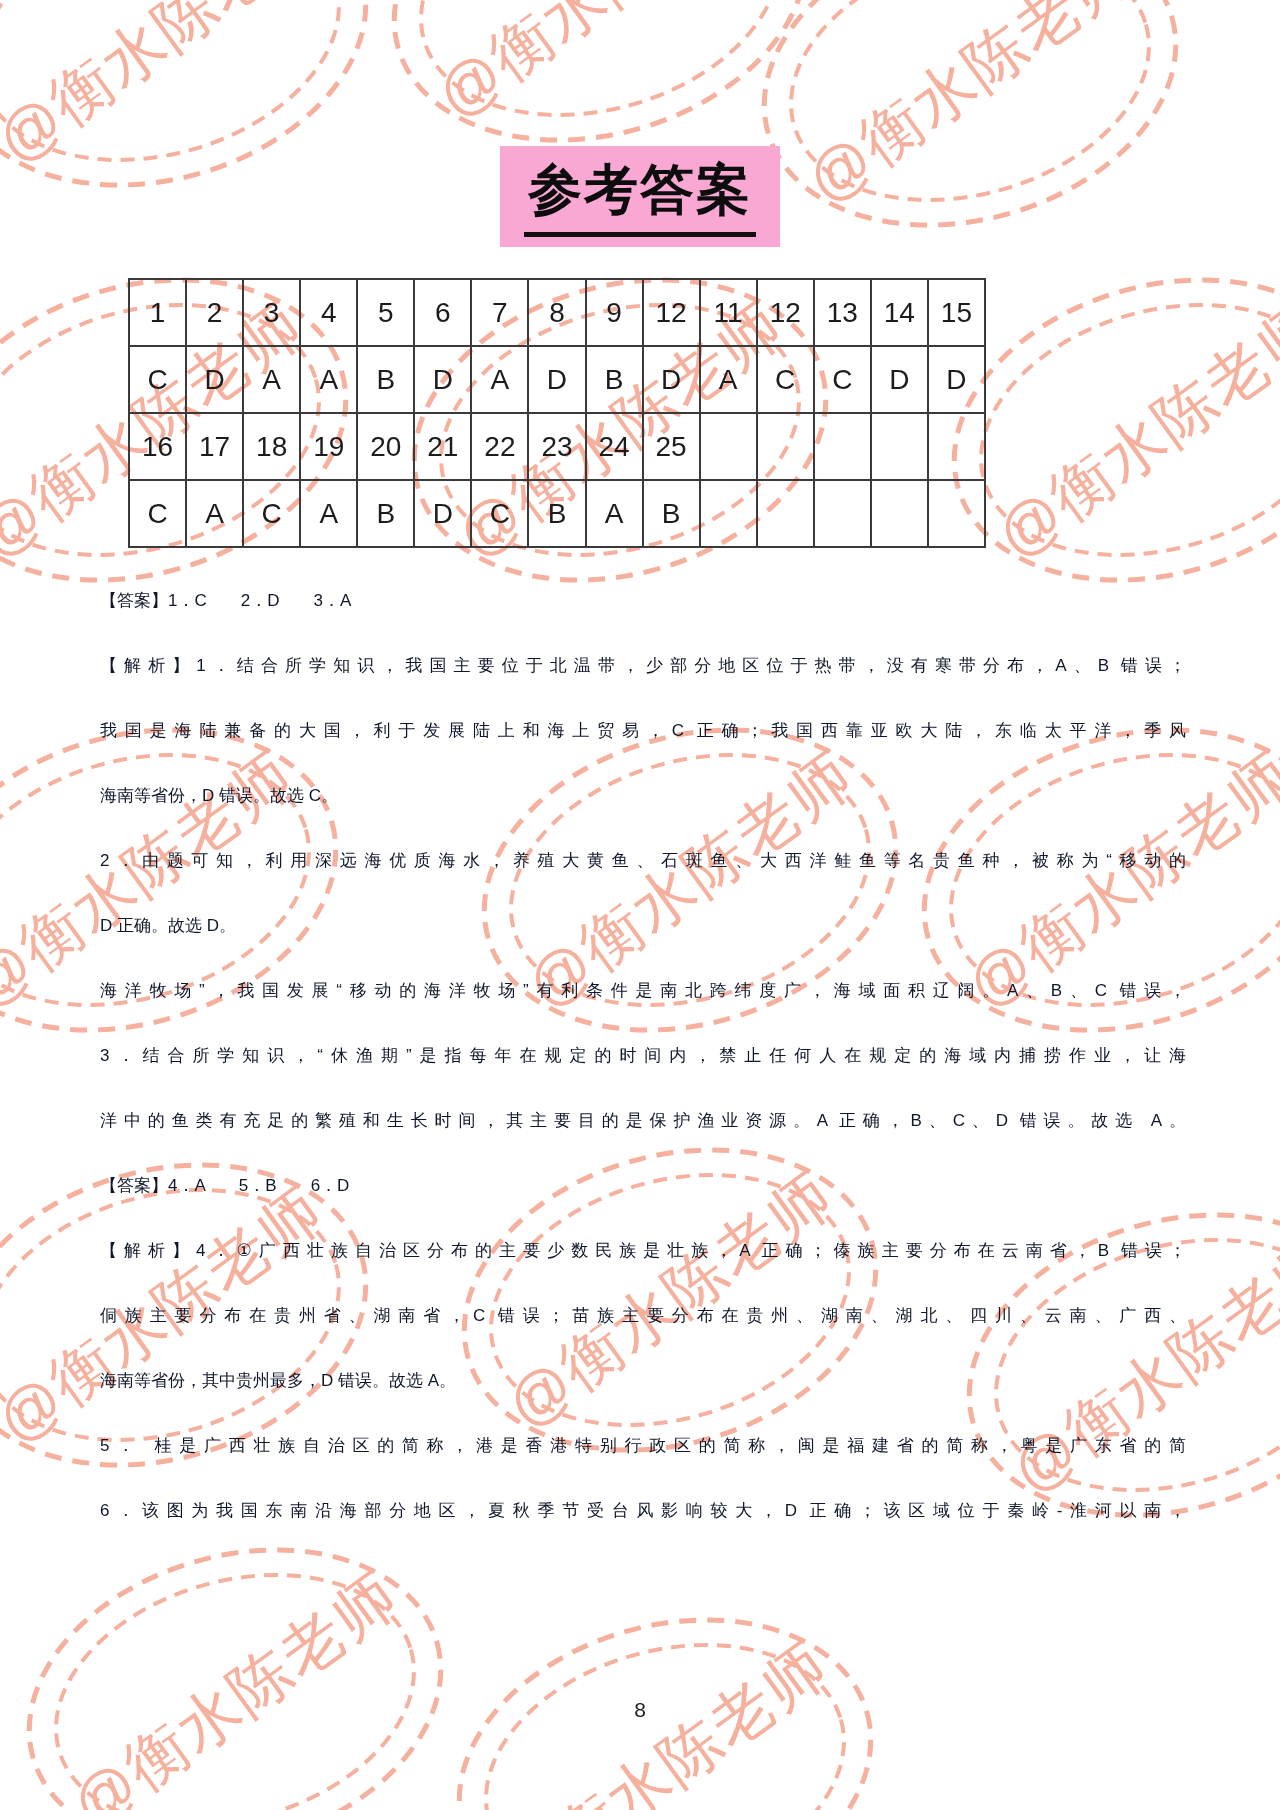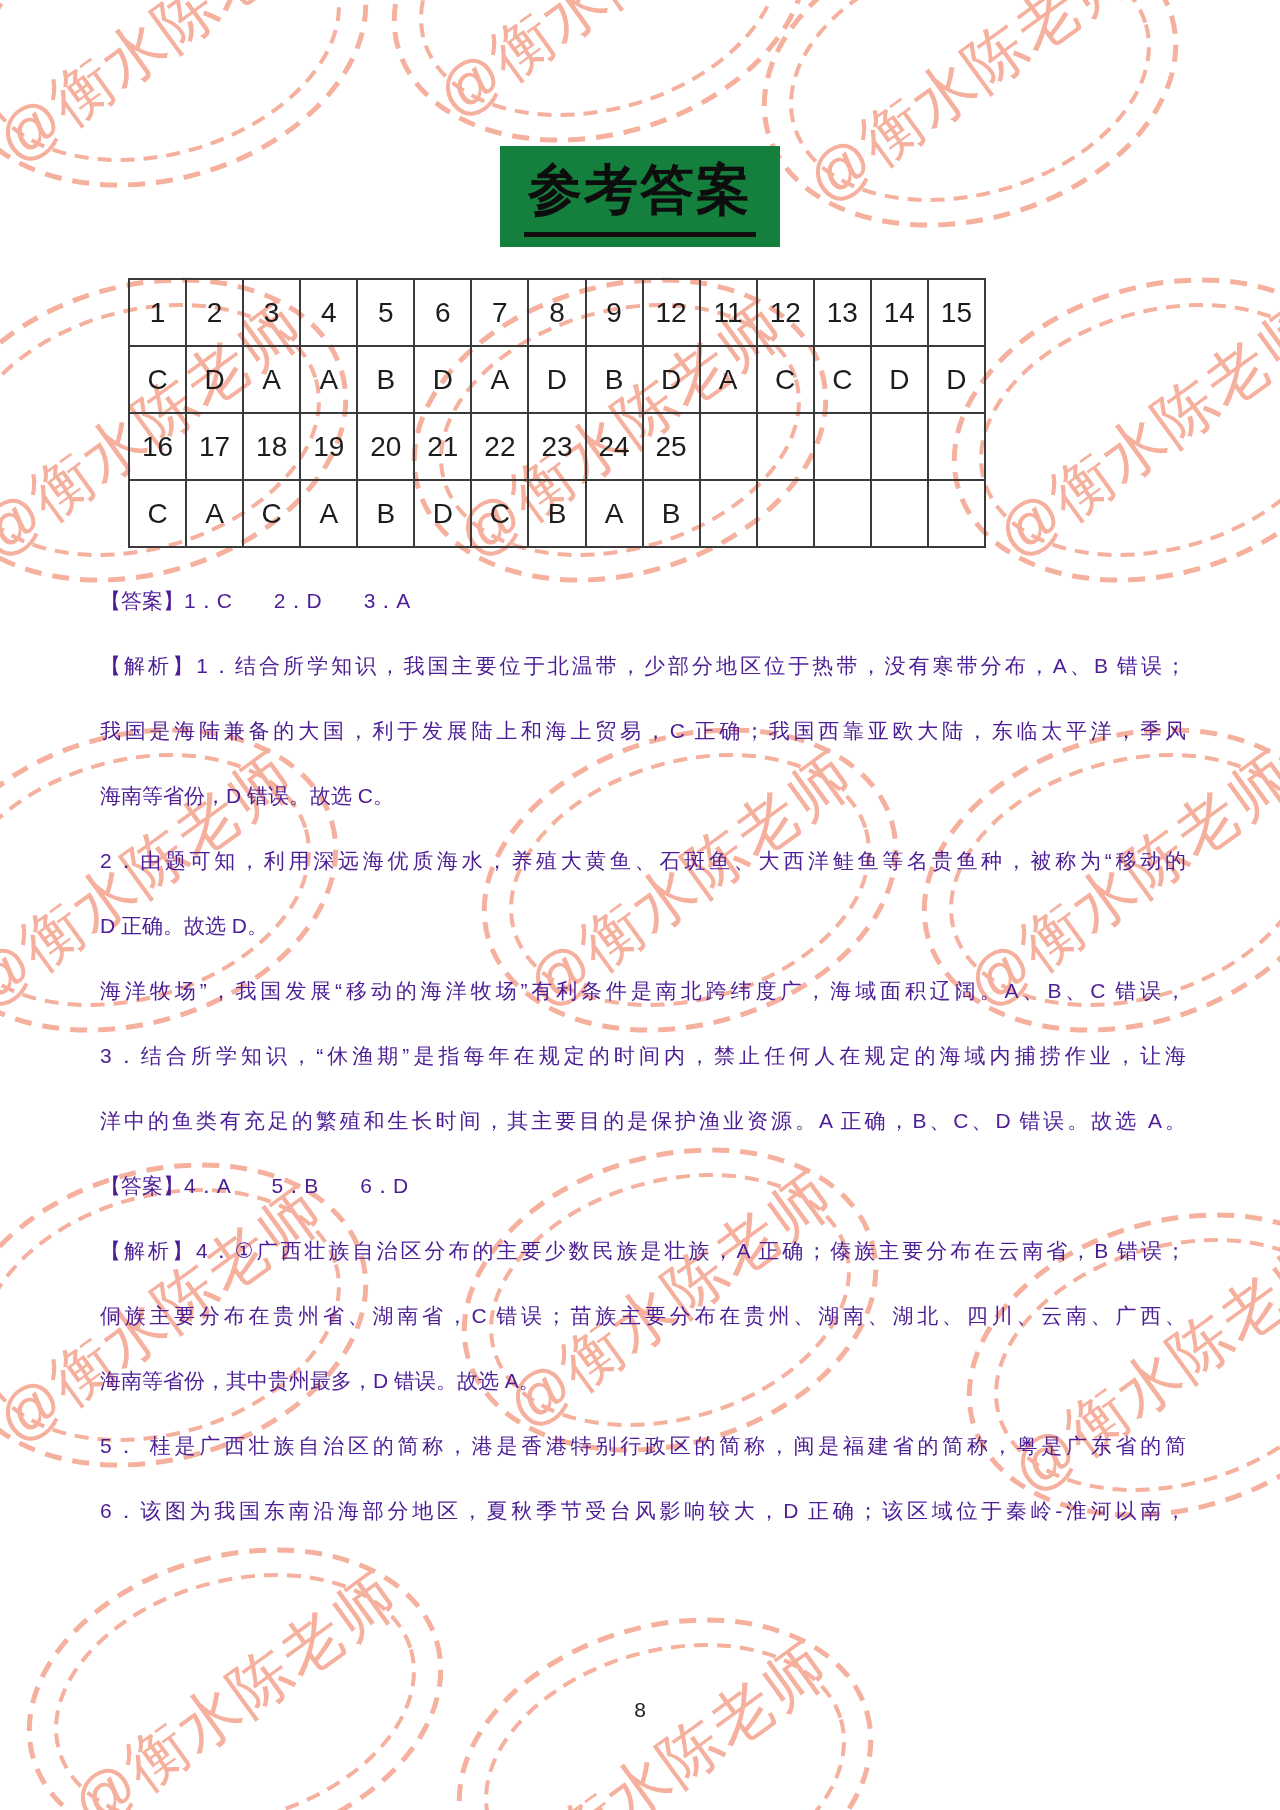--- a/index.html
+++ b/index.html
@@ -10,31 +10,31 @@
     overflow:hidden;
     font-family:"Liberation Sans","DejaVu Sans",sans-serif;
     color:#1c1c1c;
   }
   
   .wm-layer{position:absolute;inset:0;z-index:1;pointer-events:none;}
   .stamp{position:absolute;width:430px;height:300px;}
   .stamp svg{position:absolute;overflow:visible;transform:rotate(-16deg);}
   
   .title-wrap{position:absolute;top:146px;left:0;right:0;text-align:center;z-index:2;}
-  .title-hl{display:inline-block;background:#15803d;padding:8px 24px 10px;text-decoration:underline;}
+  .title-hl{display:inline-block;background:#f9a8d4;padding:8px 24px 10px;text-decoration:underline;}
   .title-ul{display:inline-block;border-bottom:5px solid #101010;padding:0 4px 5px;
             font-size:54px;font-weight:700;letter-spacing:2px;color:#0d0d0d;}
   
   .ans-table{position:absolute;left:128px;top:278px;width:858px;z-index:2;
              border-collapse:collapse;table-layout:fixed;background:transparent;}
   .ans-table td{border:2px solid #3a3a3a;height:65px;text-align:center;
                 font-size:28px;color:#1c1c1c;padding:0;}
   
   .text-block{position:absolute;left:100px;top:568px;width:1086px;z-index:2;}
-  .line{height:65px;line-height:65px;font-size:21px;white-space:nowrap;color:#4c1d95;}
+  .line{height:65px;line-height:65px;font-size:17px;white-space:nowrap;color:#0f172a;}
   .line.just{white-space:normal;text-align:justify;text-align-last:justify;}
   
   .page-num{position:absolute;top:1698px;left:0;right:0;text-align:center;
             font-size:21px;color:#222;z-index:2;}
 </style>
 </head>
 <body>
 
 <div class="page">
 

